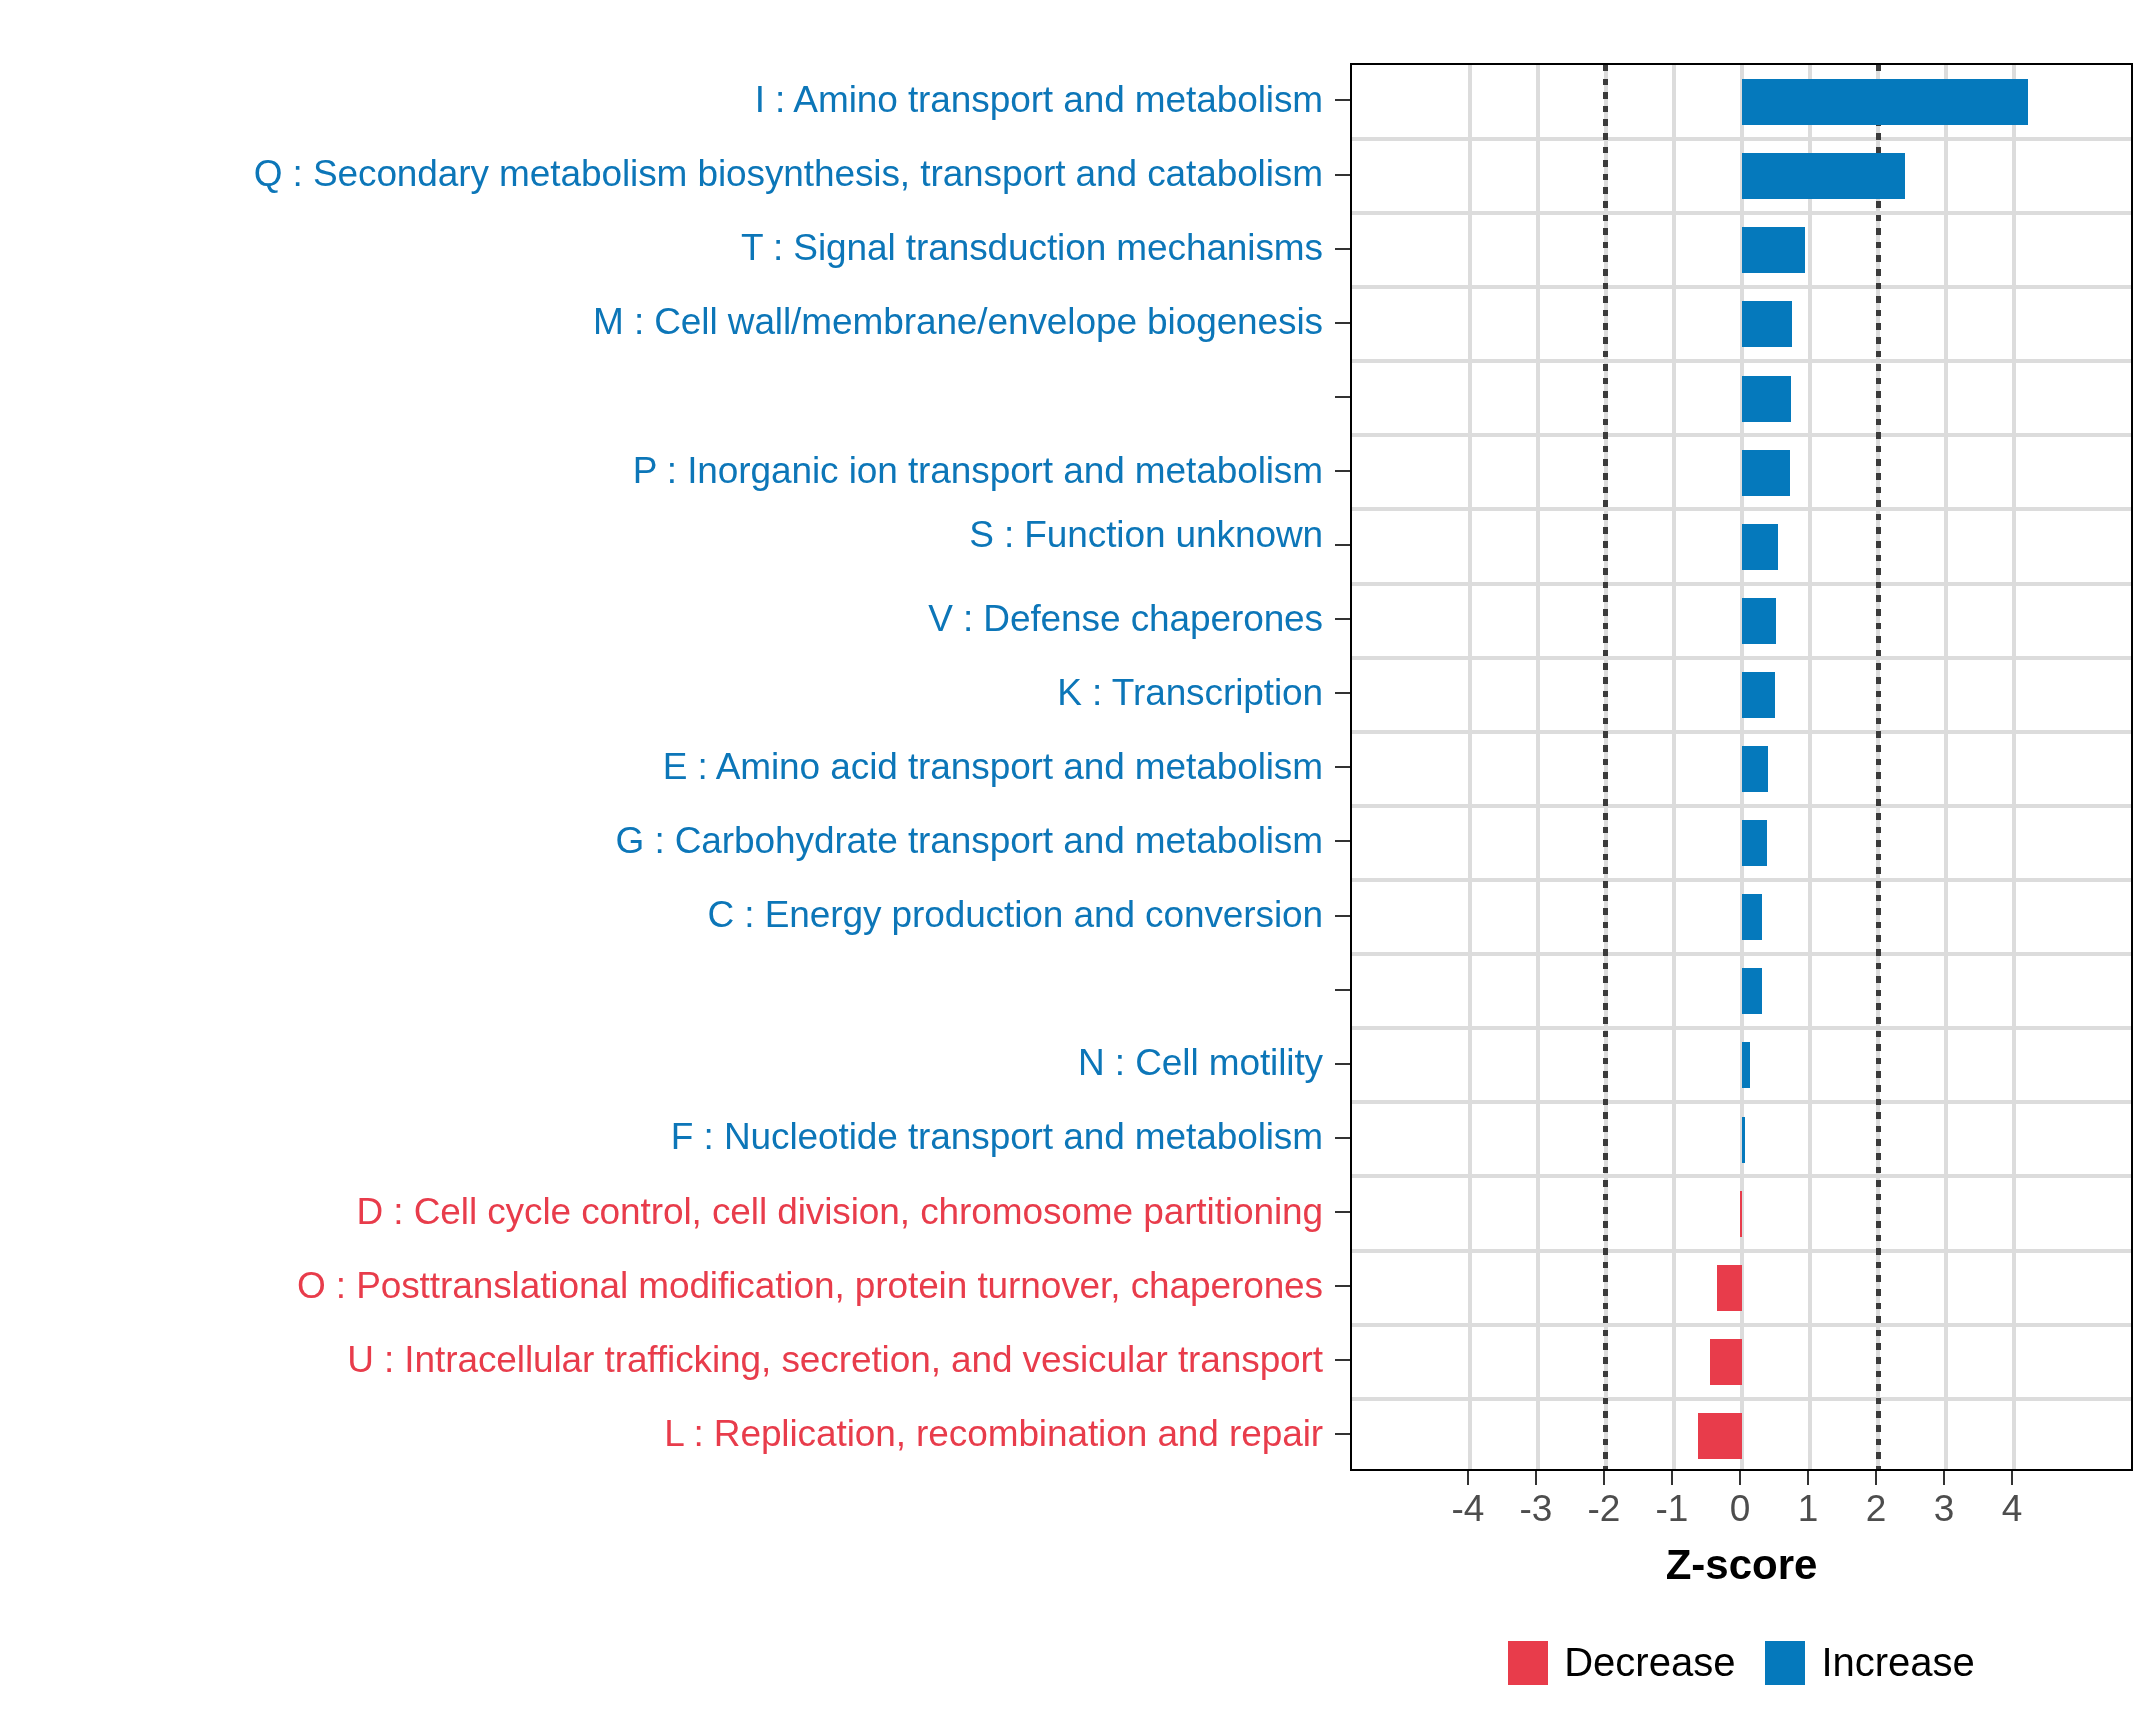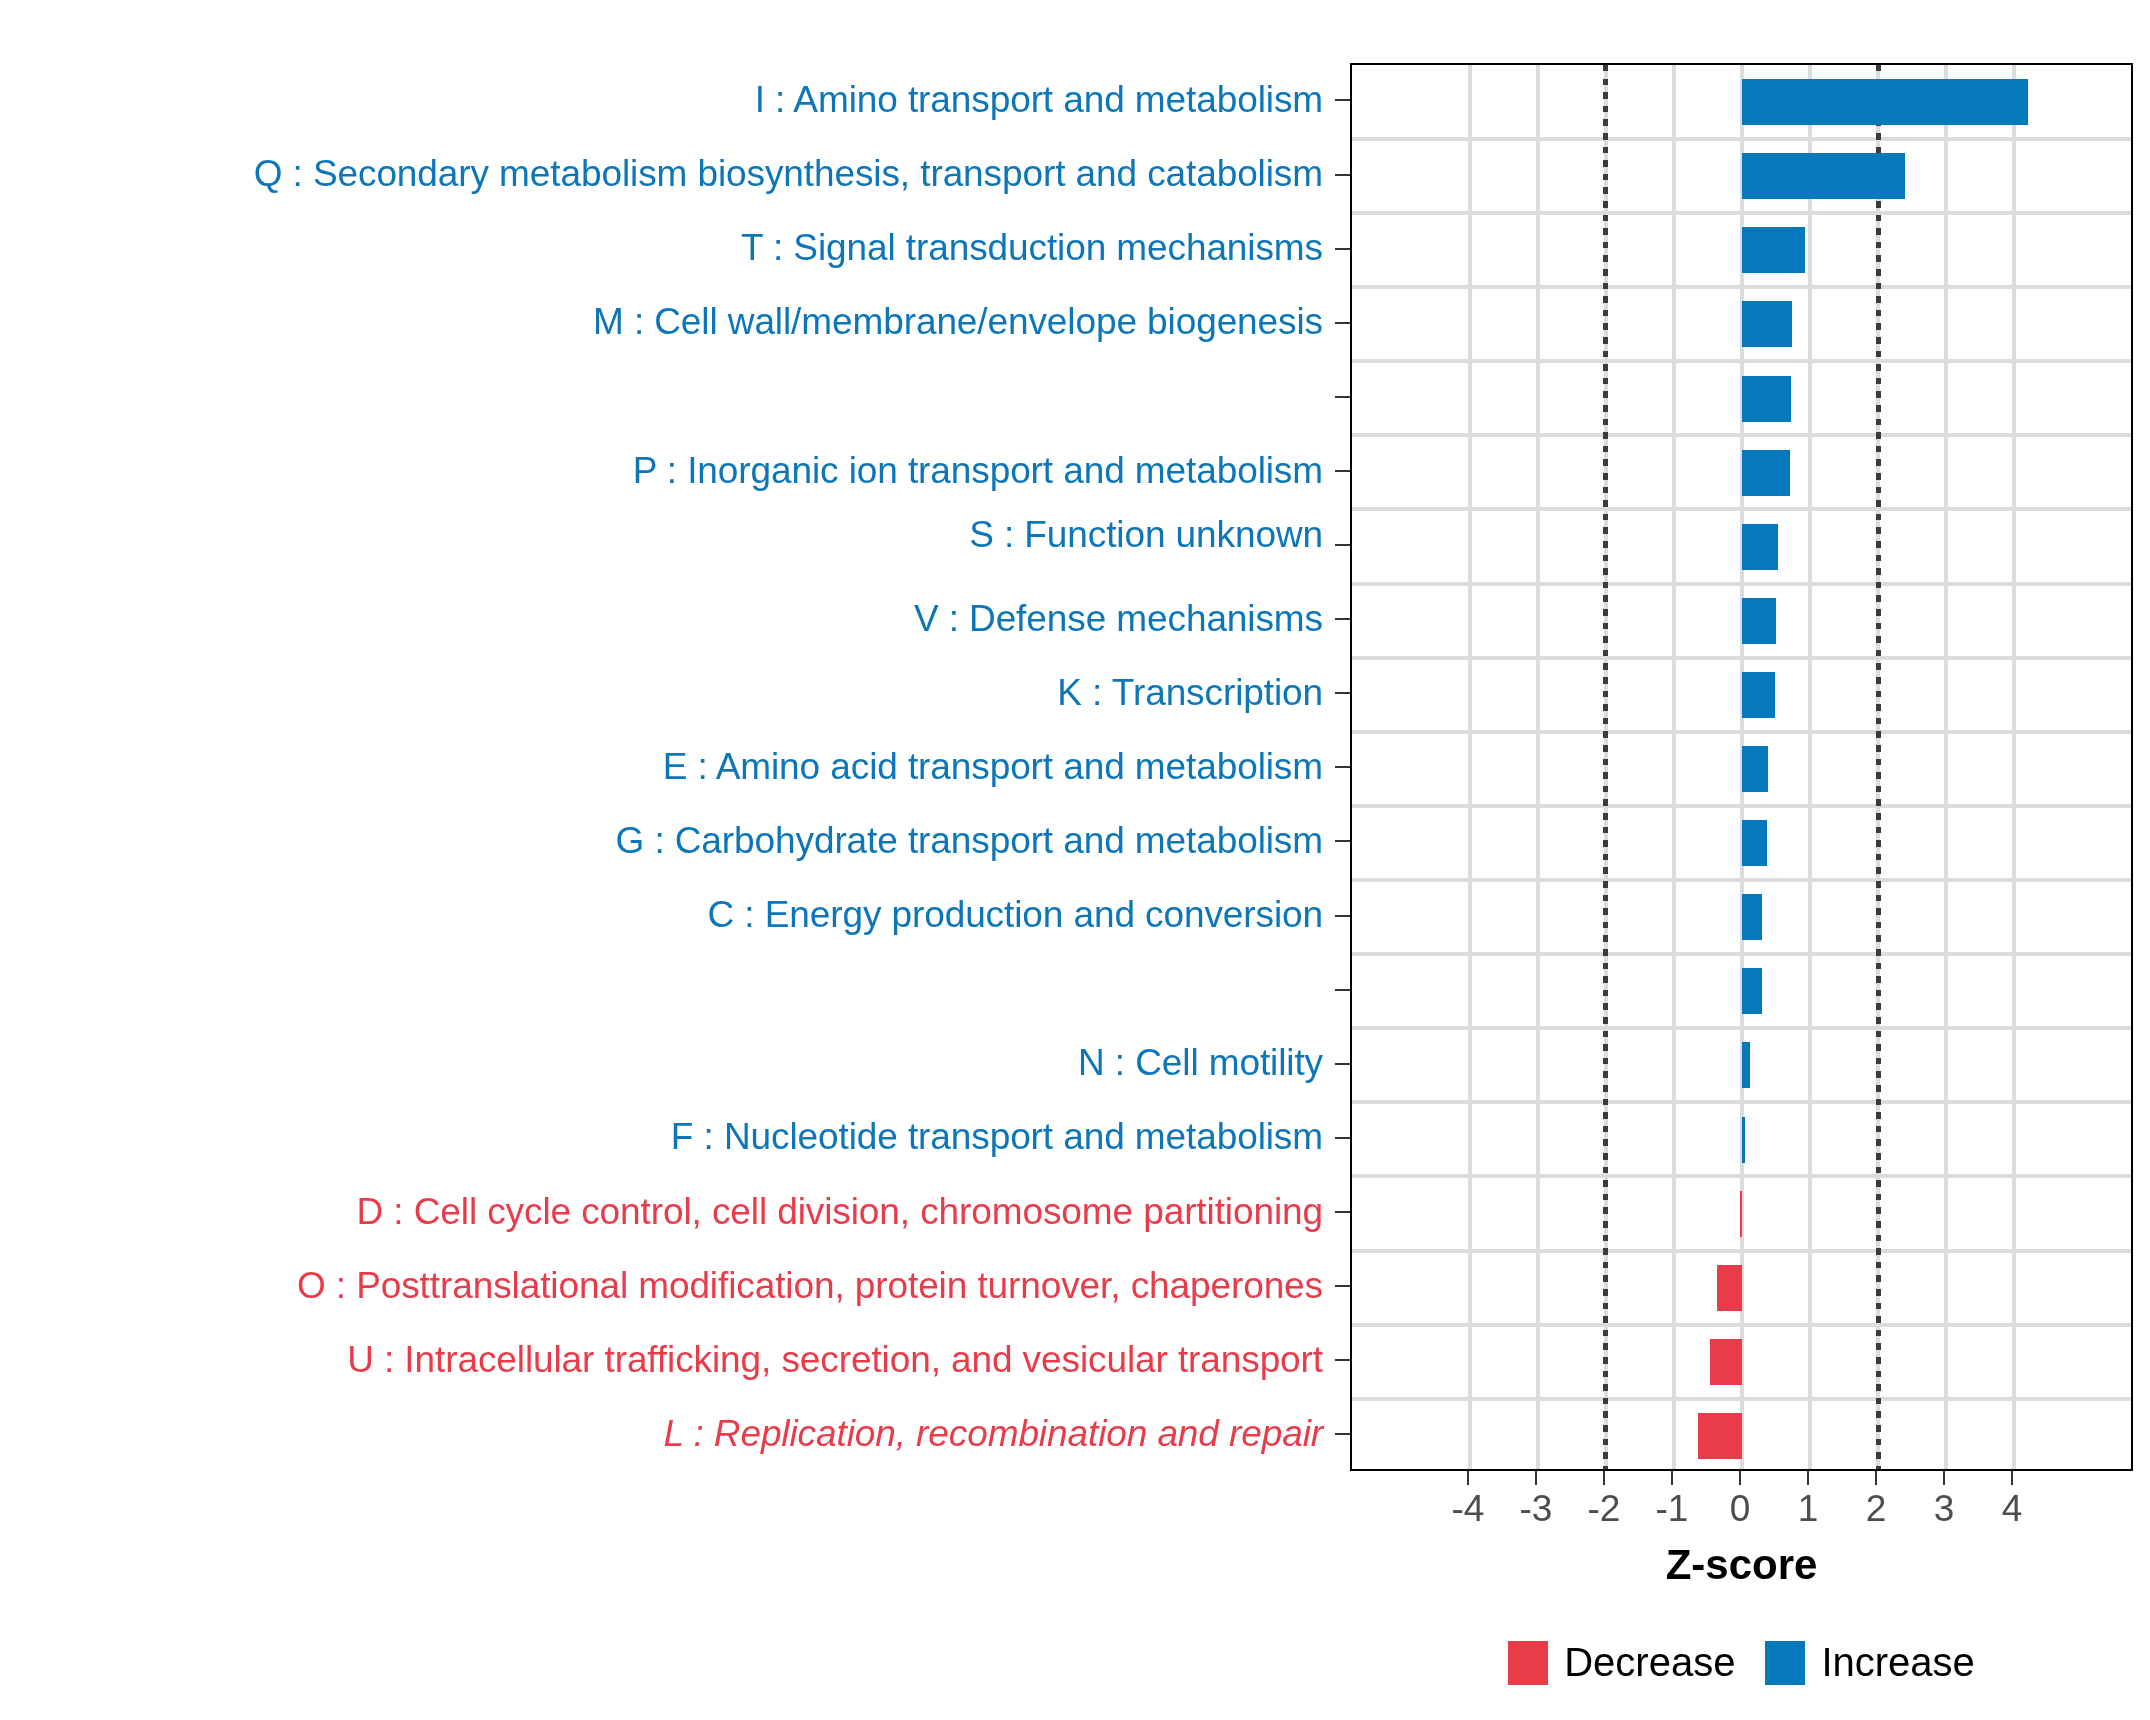--- a/index.html
+++ b/index.html
@@ -50,31 +50,31 @@
 
 <div id="figure">
 
   <div id="ylabels">
       <div class="ylabel inc" style="top: 0px;">I : Amino transport and metabolism</div>
       <div class="ylabel inc" style="top: 74px;">Q : Secondary metabolism biosynthesis, transport and catabolism</div>
       <div class="ylabel inc" style="top: 148px;">T : Signal transduction mechanisms</div>
       <div class="ylabel inc" style="top: 222px;">M : Cell wall/membrane/envelope biogenesis</div>
       <div class="ylabel inc" style="top: 371px;">P : Inorganic ion transport and metabolism</div>
       <div class="ylabel inc" style="top: 435px;">S : Function unknown</div>
-      <div class="ylabel inc" style="top: 519px;">V : Defense mechanisms</div>
+      <div class="ylabel inc" style="top: 519px;">V : Defense chaperones</div>
       <div class="ylabel inc" style="top: 593px;">K : Transcription</div>
       <div class="ylabel inc" style="top: 667px;">E : Amino acid transport and metabolism</div>
       <div class="ylabel inc" style="top: 741px;">G : Carbohydrate transport and metabolism</div>
       <div class="ylabel inc" style="top: 815px;">C : Energy production and conversion</div>
       <div class="ylabel inc" style="top: 963px;">N : Cell motility</div>
       <div class="ylabel inc" style="top: 1037px;">F : Nucleotide transport and metabolism</div>
       <div class="ylabel dec" style="top: 1112px;">D : Cell cycle control, cell division, chromosome partitioning</div>
       <div class="ylabel dec" style="top: 1186px; margin-left: 41px;">O : Posttranslational modification, protein turnover, chaperones</div>
       <div class="ylabel dec" style="top: 1260px; text-align: center;">U : Intracellular trafficking, secretion, and vesicular transport</div>
-      <div class="ylabel dec" style="top: 1334px; font-style: italic;">L : Replication, recombination and repair</div>
+      <div class="ylabel dec" style="top: 1334px;">L : Replication, recombination and repair</div>
     </div>
 
   <div id="yticks">
       <div class="ytick" style="top: 99px;"></div>
       <div class="ytick" style="top: 174px;"></div>
       <div class="ytick" style="top: 248px;"></div>
       <div class="ytick" style="top: 322px;"></div>
       <div class="ytick" style="top: 396px;"></div>
       <div class="ytick" style="top: 470px;"></div>
       <div class="ytick" style="top: 544px;"></div>

